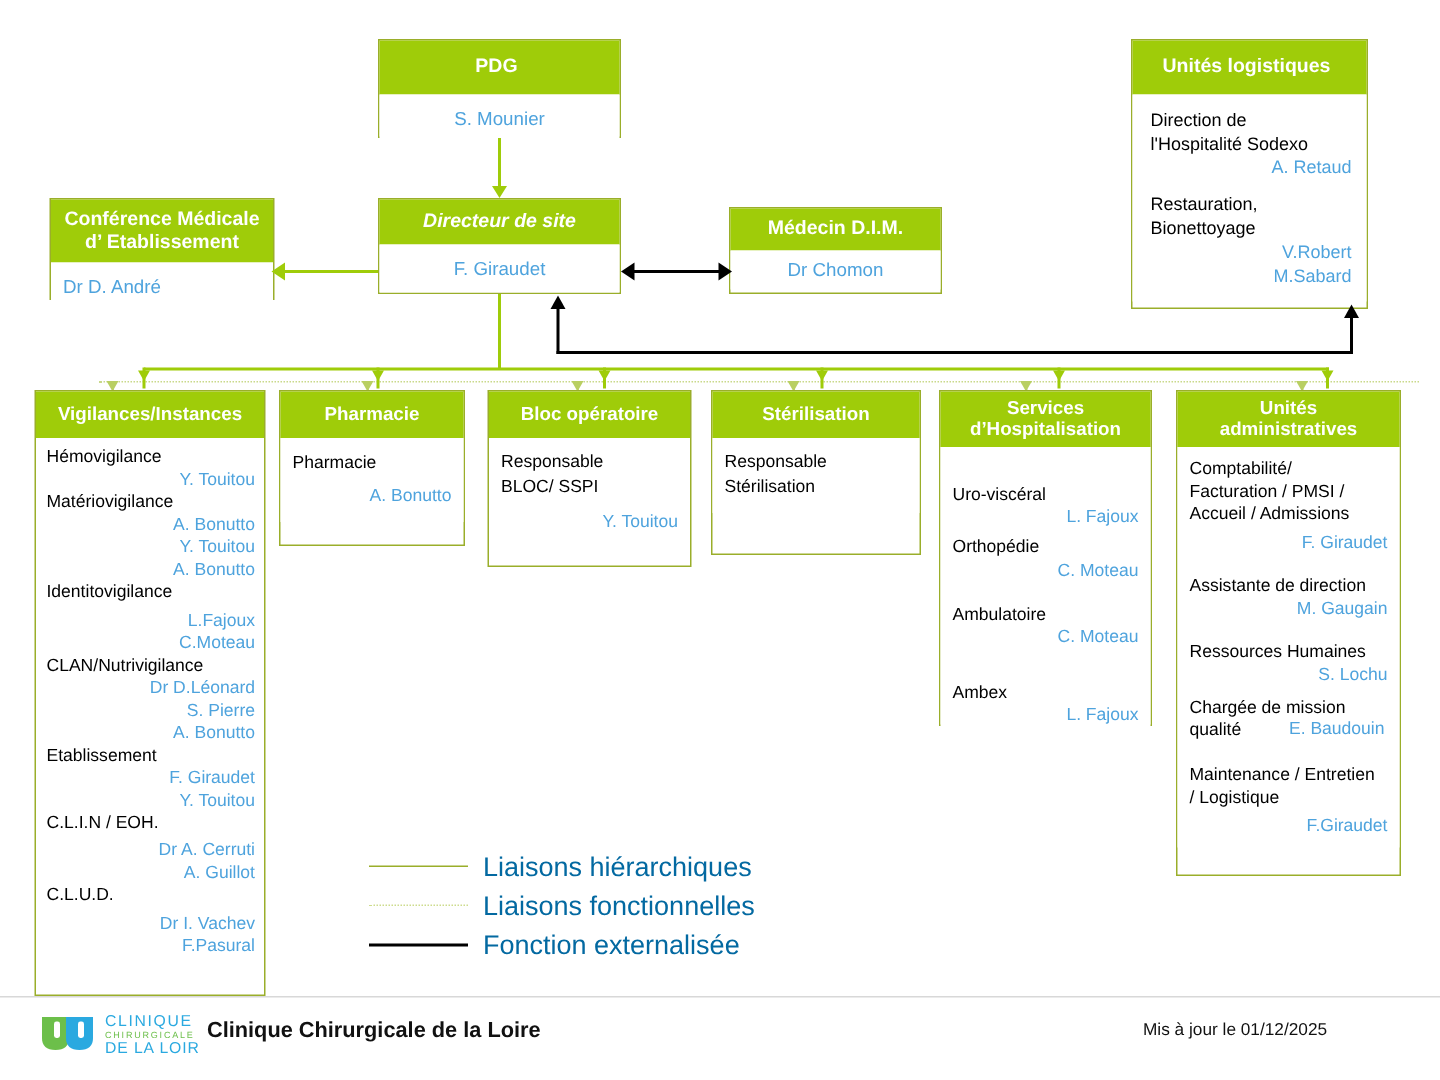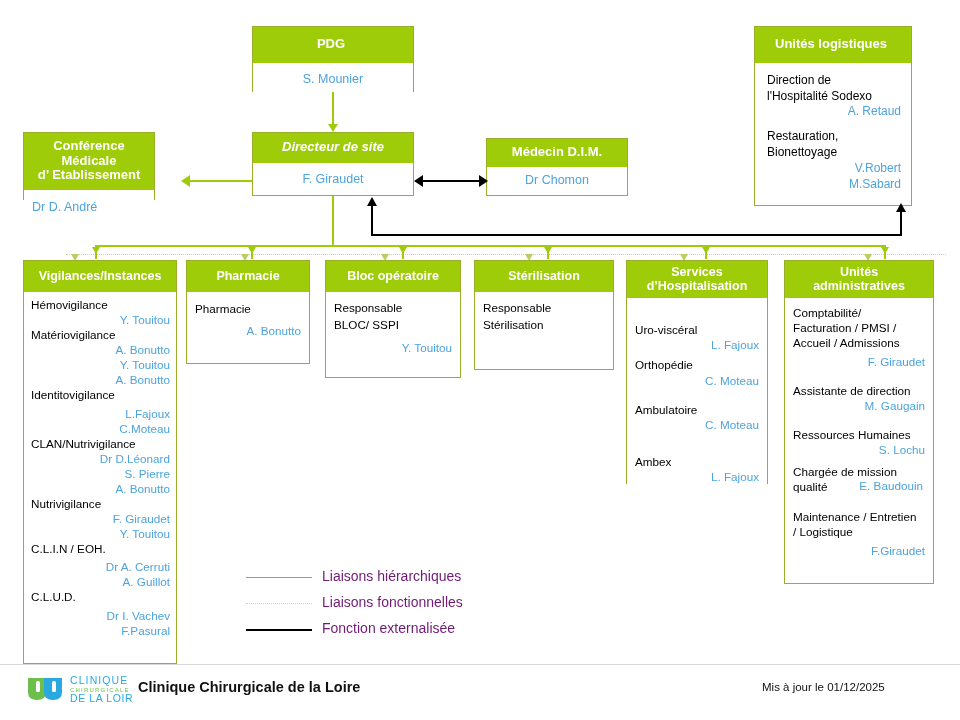--- a/index.html
+++ b/index.html
@@ -147,21 +147,21 @@
 
   
   #legend { position: absolute; left: 246px; top: 566px; }
   .lg-row { position: relative; height: 26px; }
   .lg-swatch { position: absolute; left: 0; top: 11px; width: 66px; }
   .lg-swatch.solid-green { border-top: 1.5px solid #9aae2a; }
   .lg-swatch.dotted-green { border-top: 1.5px dotted #cddc8d; }
   .lg-swatch.solid-black { border-top: 2px solid #000000; }
   .lg-label {
     position: absolute; left: 76px; top: 2px;
-    font-size: 14px; color: #701a75;
+    font-size: 18px; color: #0369a1;
     white-space: nowrap;
   }
 
   
   #footer-rule {
     position: absolute; left: 0; top: 664px;
     width: 960px; height: 1px; background: #d8d8d8;
   }
   #logo { position: absolute; left: 24px; top: 672px; }
   #brand {
@@ -191,21 +191,21 @@
 l'Hospitalité Sodexo</div>
       <div class="person">A. Retaud</div>
       <div class="gap"></div>
       <div class="role">Restauration,
 Bionettoyage</div>
       <div class="person">V.Robert</div>
       <div class="person">M.Sabard</div>
     </div>
   </div>
 
-  <div class="box" style="left:23px; top:132px; width:132px; height:68px;">
+  <div class="box" style="left:33px; top:132px; width:150px; height:68px;">
     <div class="box-head card-head two-line" style="white-space:pre-line;">Conférence Médicale
 d’ Etablissement</div>
     <div class="box-body" style="padding:7px 0 0 8px;">
       <span style="color:#4ea3dd; font-size:12.5px;">Dr D. André</span>
     </div>
   </div>
 
   <div class="box" style="left:252px; top:132px; width:162px; height:64px;">
     <div class="box-head card-head" style="padding:7px 4px 8px 4px;font-style:italic;">Directeur de site</div>
     <div class="box-body card-name">F. Giraudet</div>
@@ -283,21 +283,21 @@
       <div class="person">A. Bonutto</div>
       <div class="person">Y. Touitou</div>
       <div class="person">A. Bonutto</div>
       <div class="role">Identitovigilance</div>
       <div class="person" style="padding-top:4px;">L.Fajoux</div>
       <div class="person">C.Moteau</div>
       <div class="role">CLAN/Nutrivigilance</div>
       <div class="person">Dr D.Léonard</div>
       <div class="person">S. Pierre</div>
       <div class="person">A. Bonutto</div>
-      <div class="role">Nutrivigilance</div>
+      <div class="role">Etablissement</div>
       <div class="person">F. Giraudet</div>
       <div class="person">Y. Touitou</div>
       <div class="role">C.L.I.N / EOH.</div>
       <div class="person" style="padding-top:4px;">Dr A. Cerruti</div>
       <div class="person">A. Guillot</div>
       <div class="role">C.L.U.D.</div>
       <div class="person" style="padding-top:4px;">Dr I. Vachev</div>
       <div class="person">F.Pasural</div>
     </div>
   </div>

